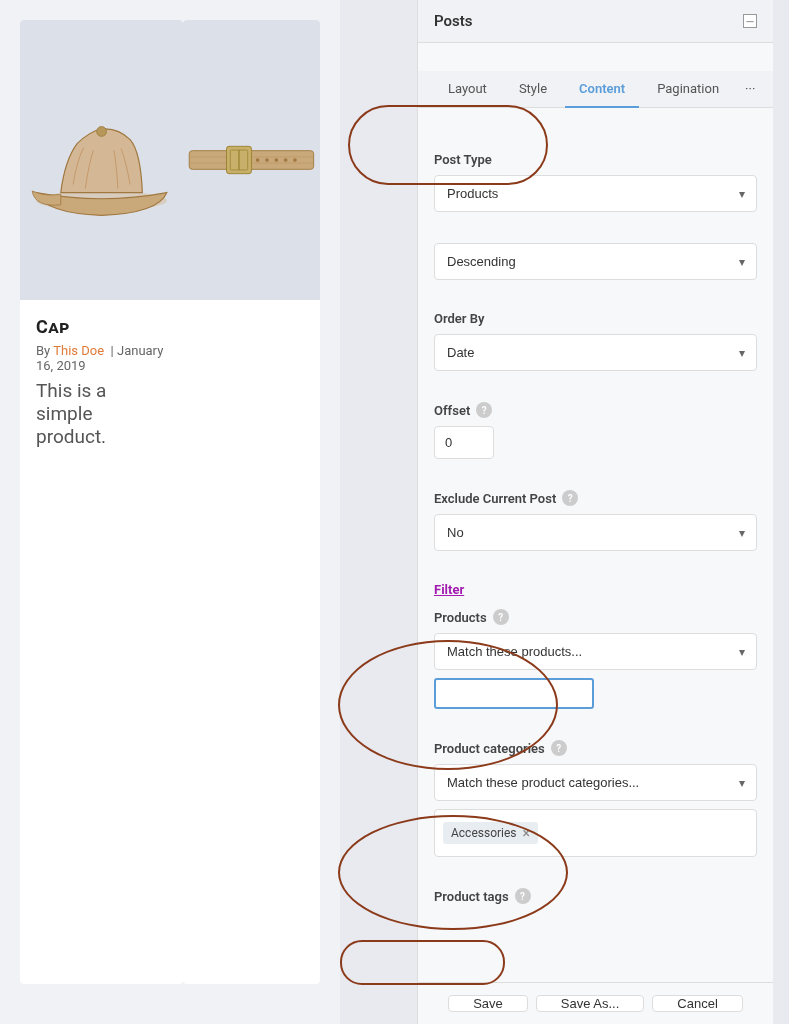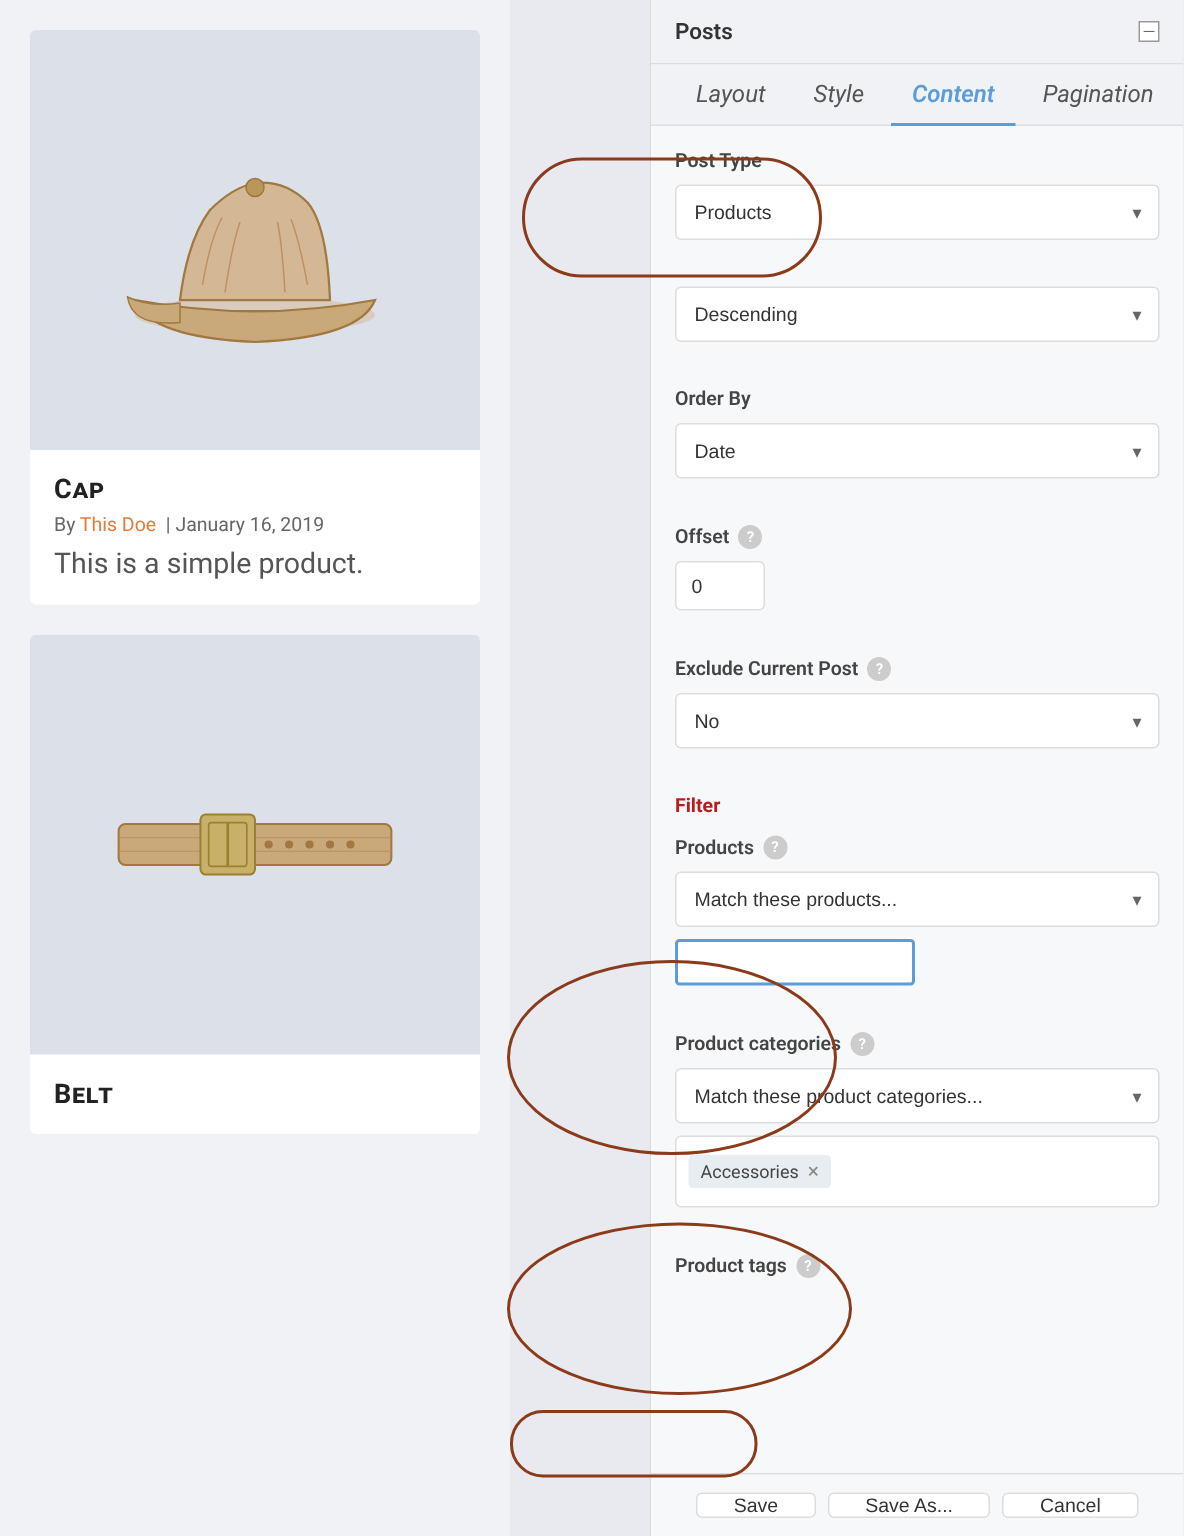--- a/index.html
+++ b/index.html
@@ -15,21 +15,21 @@
     
     .products-area {
       position: absolute;
       left: 0;
       top: 0;
       width: 340px;
       height: 1024px;
       background: #f0f2f5;
       padding: 20px 20px;
       display: flex;
-      flex-direction: column;
+      flex-direction: row;
       gap: 0;
     }
 
     .product-card {
       background: white;
       border-radius: 4px;
       overflow: hidden;
       margin-bottom: 20px;
     }
 
@@ -71,28 +71,29 @@
 
     
     .hat-svg, .belt-svg {
       width: 200px;
       height: 200px;
     }
 
     
     .panel {
       position: absolute;
-      right: 0;
+      right: 16px;
       top: 0;
       width: 356px;
       height: 1024px;
       background: #f7f8fa;
       border-left: 1px solid #ddd;
       display: flex;
       flex-direction: column;
+      gap: 28px;
     }
 
     .panel-header {
       background: #f0f2f5;
       padding: 12px 16px;
       display: flex;
       align-items: center;
       justify-content: space-between;
       border-bottom: 1px solid #ddd;
     }
@@ -118,26 +119,25 @@
     .panel-tabs {
       display: flex;
       background: #f0f2f5;
       border-bottom: 1px solid #ddd;
       padding: 0 16px;
       gap: 4px;
     }
 
     .tab {
       padding: 10px 14px;
-      font-size: 16px;
+      font-size: 13px;
       color: #555;
       cursor: pointer;
       border-bottom: 2px solid transparent;
       margin-bottom: -1px;
-      font-style: italic;
     }
 
     .tab.active {
       color: #5b9dd9;
       border-bottom: 2px solid #5b9dd9;
       font-weight: 600;
     }
 
     .tab-more {
       margin-left: auto;
@@ -216,22 +216,23 @@
       border-radius: 4px;
       background: white;
       font-size: 13px;
       color: #333;
     }
 
     
     .filter-label {
       font-size: 13px;
       font-weight: 700;
-      color: #b91c1c;
+      color: #a21caf;
       margin-bottom: 12px;
+      text-decoration: underline;
     }
 
     
     .search-input {
       width: 160px;
       padding: 6px 10px;
       border: 2px solid #5b9dd9;
       border-radius: 3px;
       font-size: 13px;
       outline: none;
@@ -378,23 +379,20 @@
 
         <line x1="90" y1="44" x2="90" y2="76" stroke="#9a8030" stroke-width="2"></line>
 
         <circle cx="120" cy="60" r="3" fill="#a07840"></circle>
         <circle cx="135" cy="60" r="3" fill="#a07840"></circle>
         <circle cx="150" cy="60" r="3" fill="#a07840"></circle>
         <circle cx="165" cy="60" r="3" fill="#a07840"></circle>
         <circle cx="180" cy="60" r="3" fill="#a07840"></circle>
       </svg>
     </div>
-    <div class="product-card-info">
-      <div class="product-title">Belt</div>
-    </div>
   </div>
 </div>
 
 <div class="panel">
 
   <div class="panel-header">
     <span class="panel-title">Posts</span>
     <div class="panel-minimize">
       <span style="font-size:10px; color:#666;">─</span>
     </div>

